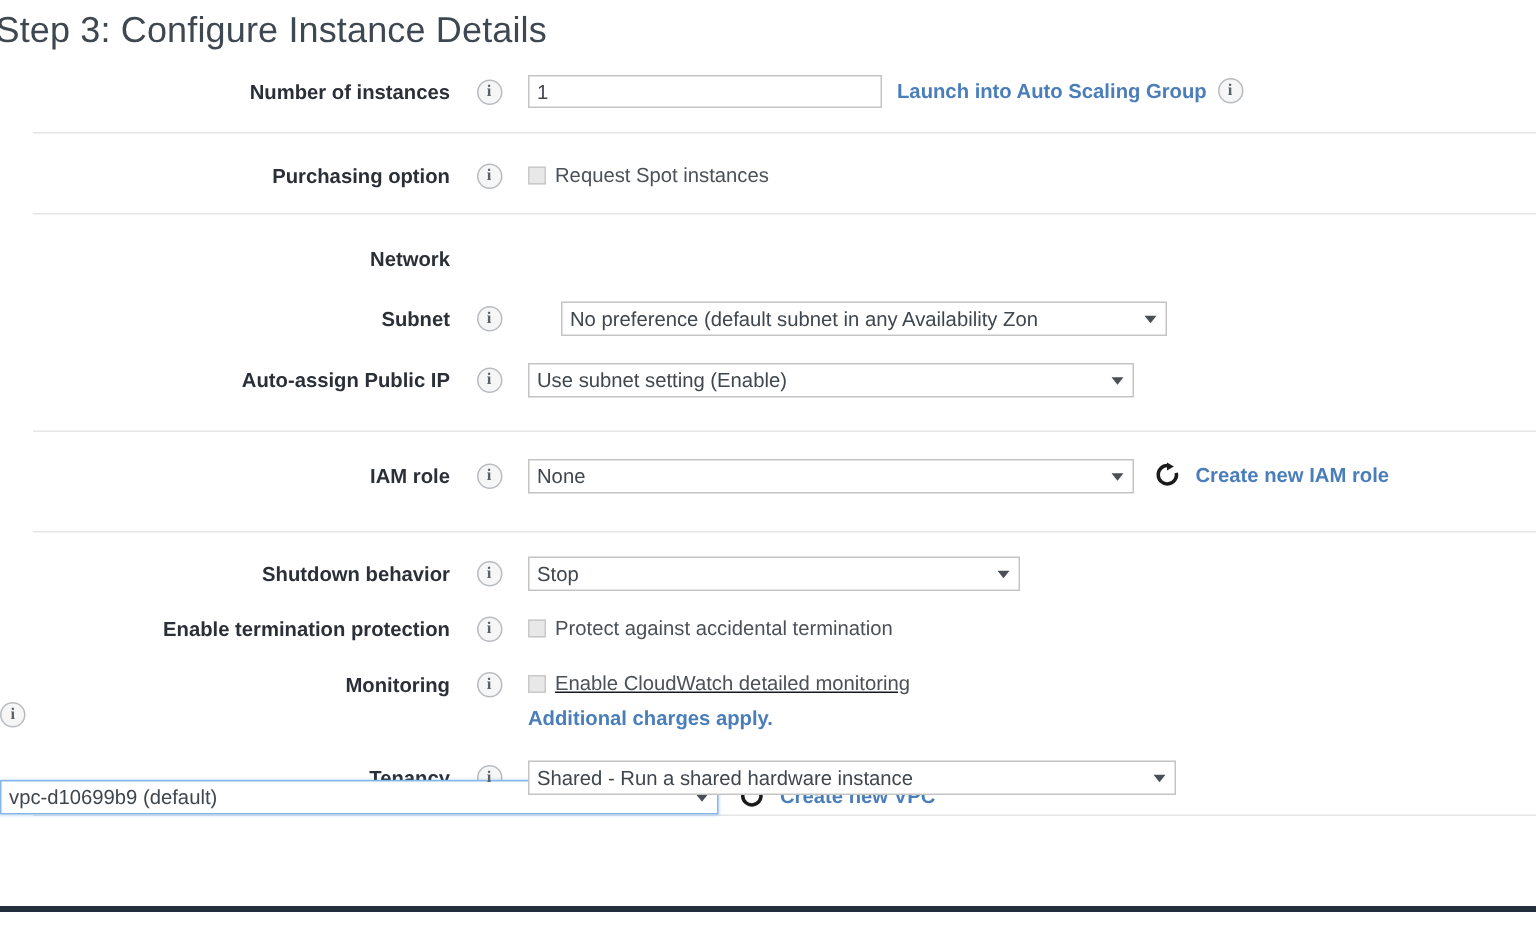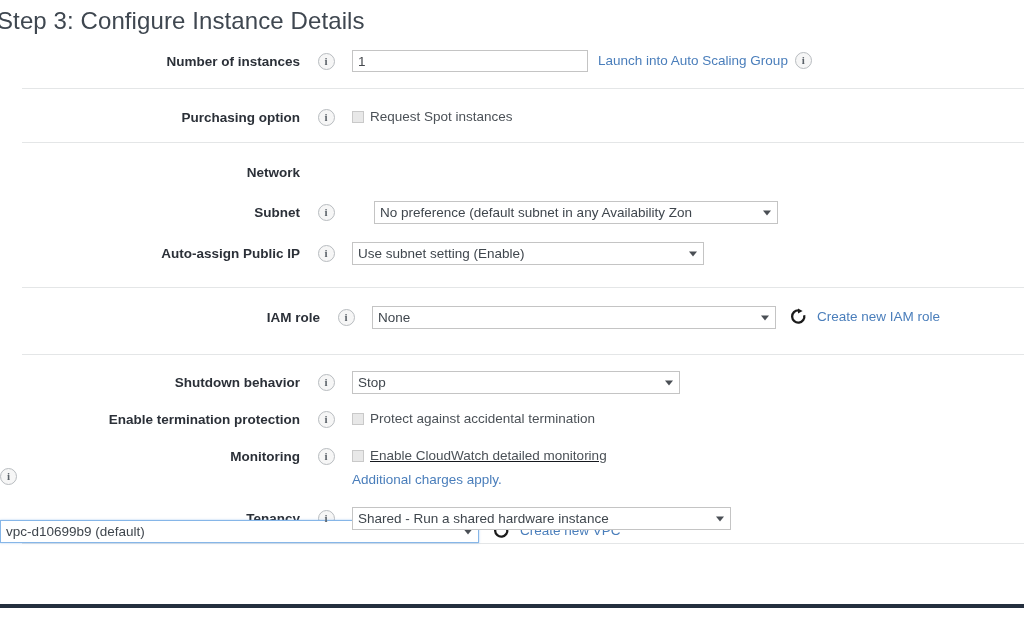--- a/index.html
+++ b/index.html
@@ -148,24 +148,24 @@
     top: 50%;
     transform: translateY(-50%);
     width: 0;
     height: 0;
     border-left: 4px solid transparent;
     border-right: 4px solid transparent;
     border-top: 5px solid #4a4f55;
   }
   .w-network  { width: 479px; }
   .w-subnet   { width: 404px; margin-left: 22px; }
-  .w-autoip   { width: 352px; }
+  .w-autoip   { width: 404px; }
   .w-iam      { width: 404px; }
   .w-shutdown { width: 328px; }
-  .w-tenancy  { width: 379px; }
+  .w-tenancy  { width: 432px; }
 
   
   .cb-line {
     display: flex;
     align-items: center;
   }
   .checkbox {
     width: 12px;
     height: 12px;
     box-sizing: border-box;
@@ -179,20 +179,21 @@
     color: #4b5157;
     white-space: nowrap;
   }
 
   .link {
     color: #4a7ebb;
     font-size: 13.5px;
     text-decoration: none;
     white-space: nowrap;
     cursor: pointer;
+    font-weight: bold;
   }
 
   .launch-link-wrap {
     display: flex;
     align-items: center;
     margin-left: 10px;
     padding-top: 2px;
   }
   .launch-link-wrap .info-icon { margin-left: 7px; }
 
@@ -336,21 +337,21 @@
             <span class="select-text">Use subnet setting (Enable)</span>
             <span class="select-arrow"></span>
           </div>
         </div>
       </div>
 
     </div>
 
     <div class="divider"></div>
 
-    <div class="section" style="padding-top:18px; padding-bottom:18px;padding-left:20px;">
+    <div class="section" style="padding-top:18px; padding-bottom:18px;">
       <div class="row" style="height:28px;">
         <div class="label-cell">IAM role</div>
         <div class="info-cell">
           <span class="info-icon">
               <span>i</span>
             </span>
         </div>
         <div class="field-cell">
           <div class="select-wrap w-iam">
             <span class="select-text">None</span>

